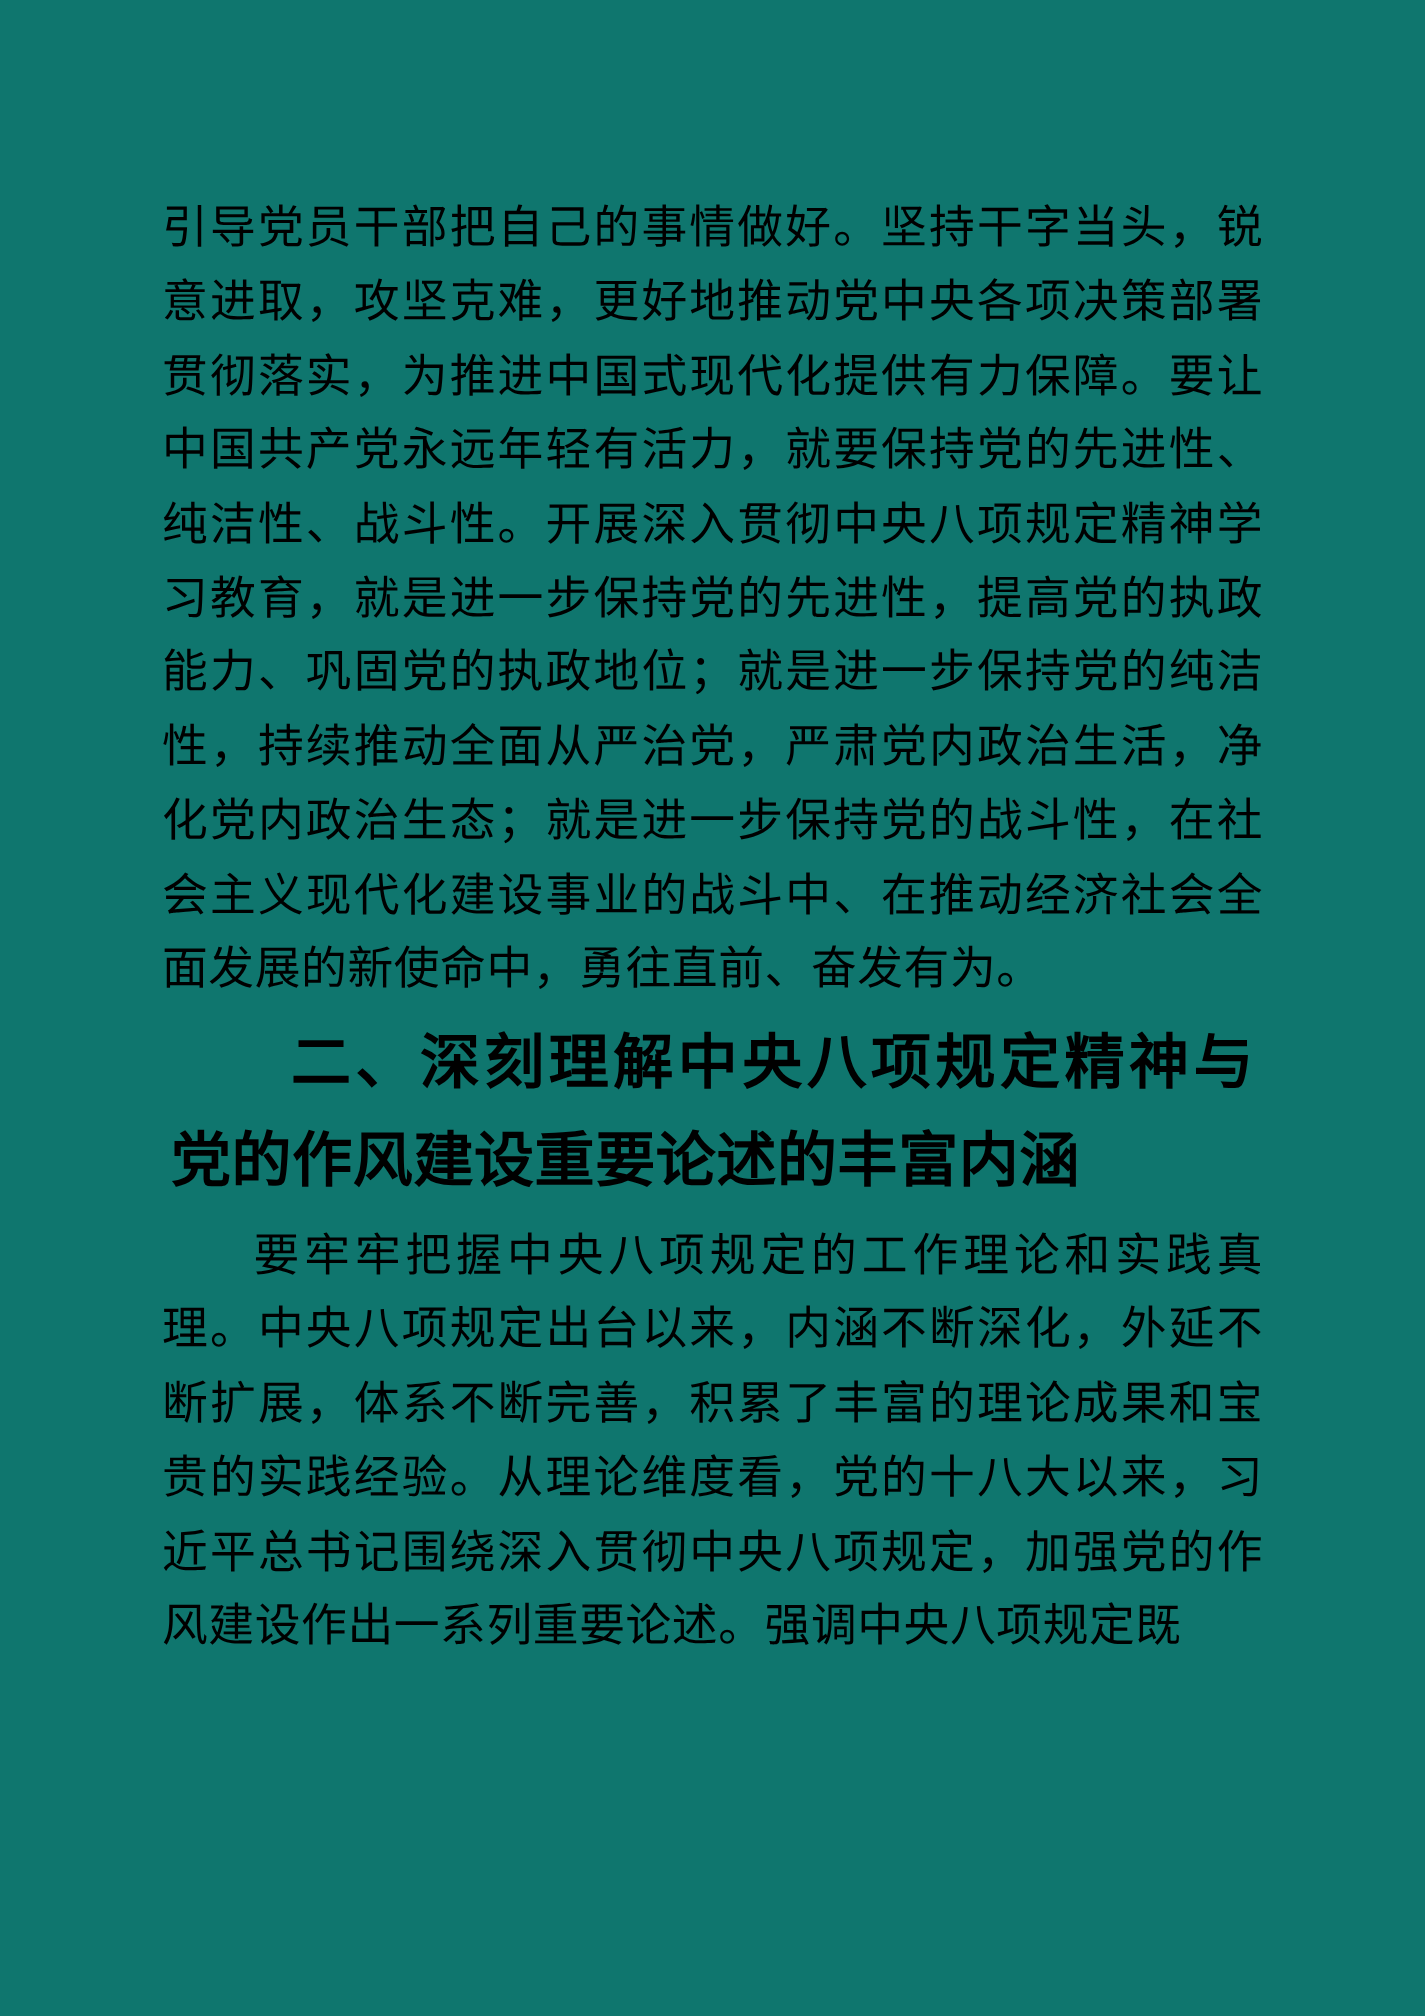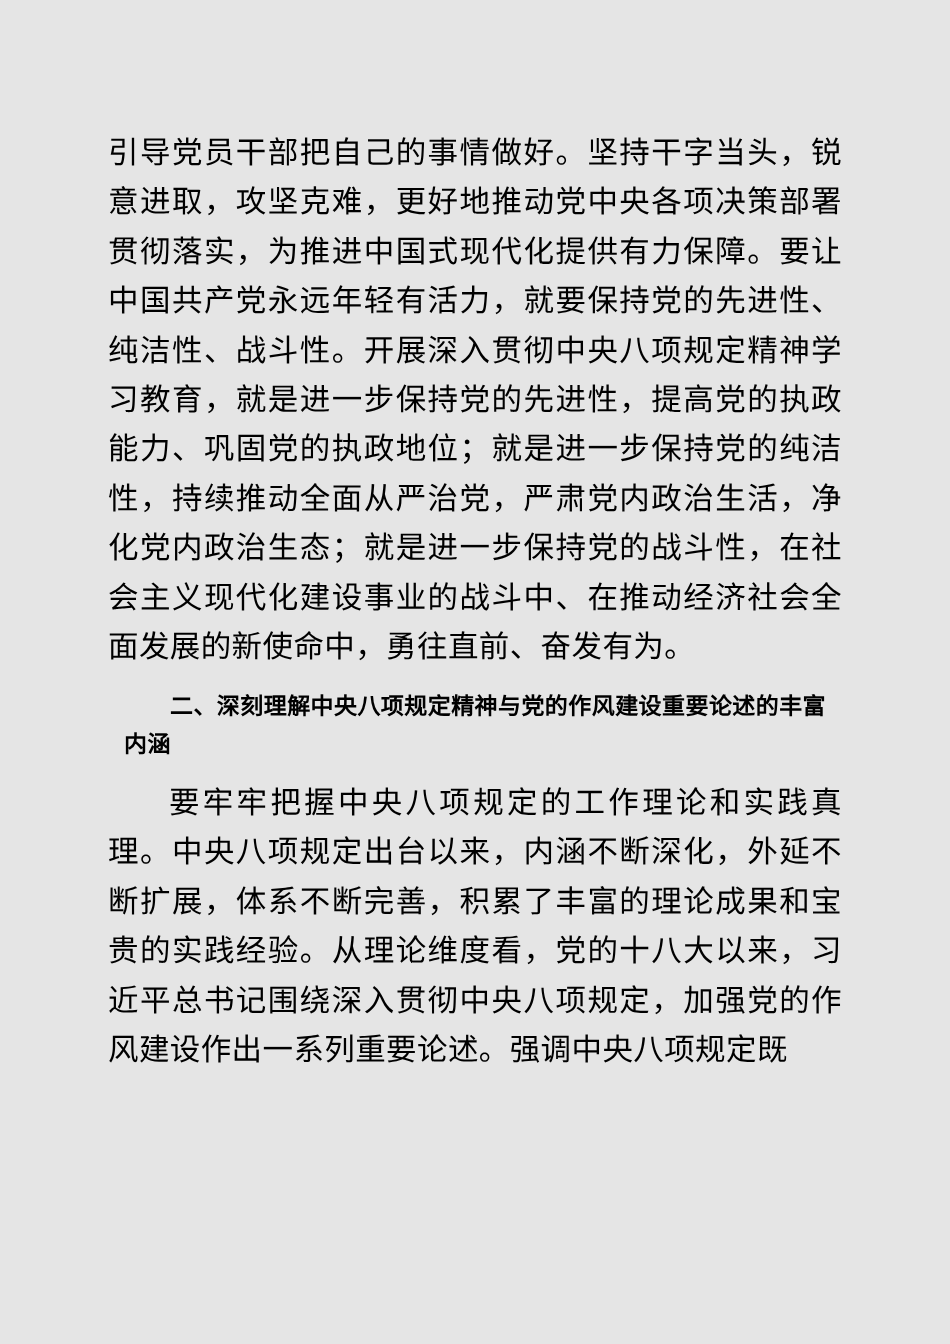--- a/index.html
+++ b/index.html
@@ -4,21 +4,21 @@
 <title>文档</title>
 <style>
   html, body {
     margin: 0;
     padding: 0;
     background: #ffffff;
   }
   .page {
     width: 950px;
     height: 1344px;
-    background: #e5e5e5;
+    background: #0f766e;
     position: relative;
     box-sizing: border-box;
     padding: 128px 108px 60px 108px;
     font-family: "DejaVu Serif", "Liberation Serif", serif;
     color: #000000;
     overflow: hidden;
   }
   .doc-body {
     font-size: 30.5px;
     line-height: 1.62;
@@ -27,24 +27,24 @@
     letter-spacing: 0.4px;
   }
   p.para {
     margin: 0 0 0 0;
     text-indent: 2em;
   }
   p.para.cont {
     text-indent: 0;
   }
   h2.heading {
-    font-size: 23px;
+    font-size: 40px;
     line-height: 1.62;
     font-weight: bold;
-    margin: 16px;
+    margin: 6px;
     text-indent: 2em;
     text-align: justify;
     text-justify: inter-ideograph;
     letter-spacing: 0.4px;
   }
 </style>
 </head>
 <body>
 
 <div class="page">

